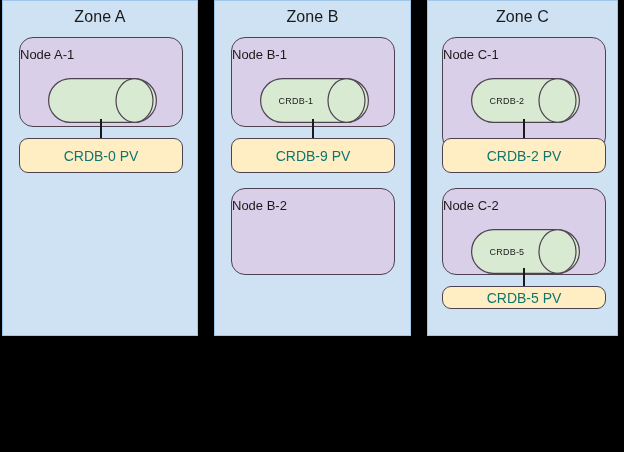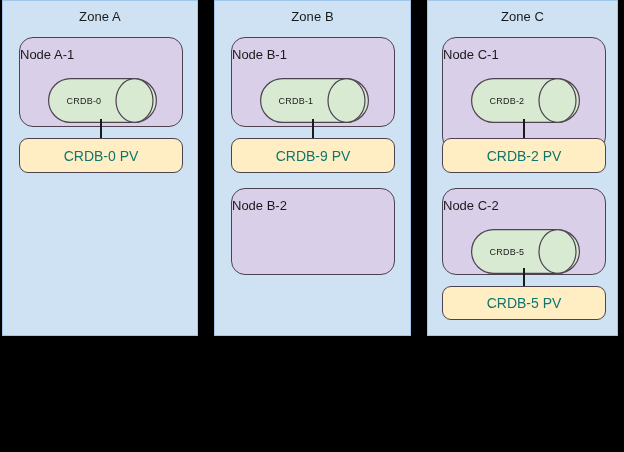--- a/index.html
+++ b/index.html
@@ -21,21 +21,21 @@
     background: #cfe2f3;
     border: 1px solid #9fc5e8;
     box-sizing: border-box;
   }
   .zone-title {
     position: absolute;
     top: 8px;
     left: 0;
     width: 100%;
     text-align: center;
-    font-size: 13px;
+    font-size: 16px;
     color: #1a1a1a;
     line-height: 16px;
     letter-spacing: 0.1px;
   }
   .node {
     position: absolute;
     background: #d9cfe8;
     border: 1px solid #4d4250;
     border-radius: 14px;
     box-sizing: border-box;
@@ -99,21 +99,20 @@
   <div class="zone" style="left:2px; top:0px; width:196px; height:336px;">
     <div class="zone-title">Zone A</div>
 
     <div class="node" style="left:16px; top:36px; width:164px; height:90px;">
       <div class="node-title">Node A-1</div>
       <div class="cylinder" style="left:28px; top:40px; width:109px; height:45px;">
         <svg width="109" height="45" viewBox="0 0 109 45">
           <path d="M22.5,0.6 L86.5,0.6 A21.9,21.9 0 0 1 86.5,44.4 L22.5,44.4 A21.9,21.9 0 0 1 22.5,0.6 Z" fill="#d9ead3" stroke="#4d4250" stroke-width="1.2"></path>
           <ellipse cx="86.5" cy="22.5" rx="18.5" ry="21.9" fill="#d9ead3" stroke="#4d4250" stroke-width="1.2"></ellipse>
         </svg>
-        <div class="cyl-label">CRDB-0</div>
       </div>
     </div>
 
     <div class="connector" style="left:97px; top:118px; height:20px;"></div>
 
     <div class="pv" style="left:16px; top:137px; width:164px; height:35px;">
       <span class="pv-label">CRDB-0 PV</span>
     </div>
   </div>
 
@@ -168,18 +167,18 @@
         <svg width="109" height="45" viewBox="0 0 109 45">
           <path d="M22.5,0.6 L86.5,0.6 A21.9,21.9 0 0 1 86.5,44.4 L22.5,44.4 A21.9,21.9 0 0 1 22.5,0.6 Z" fill="#d9ead3" stroke="#4d4250" stroke-width="1.2"></path>
           <ellipse cx="86.5" cy="22.5" rx="18.5" ry="21.9" fill="#d9ead3" stroke="#4d4250" stroke-width="1.2"></ellipse>
         </svg>
         <div class="cyl-label">CRDB-5</div>
       </div>
     </div>
 
     <div class="connector" style="left:95px; top:267px; height:19px;"></div>
 
-    <div class="pv" style="left:14px; top:285px; width:164px; height:34px;">
+    <div class="pv" style="left:14px; top:285px; width:164px; height:23px;">
       <span class="pv-label">CRDB-5 PV</span>
     </div>
   </div>
 
 </div>
 
 </body></html>

